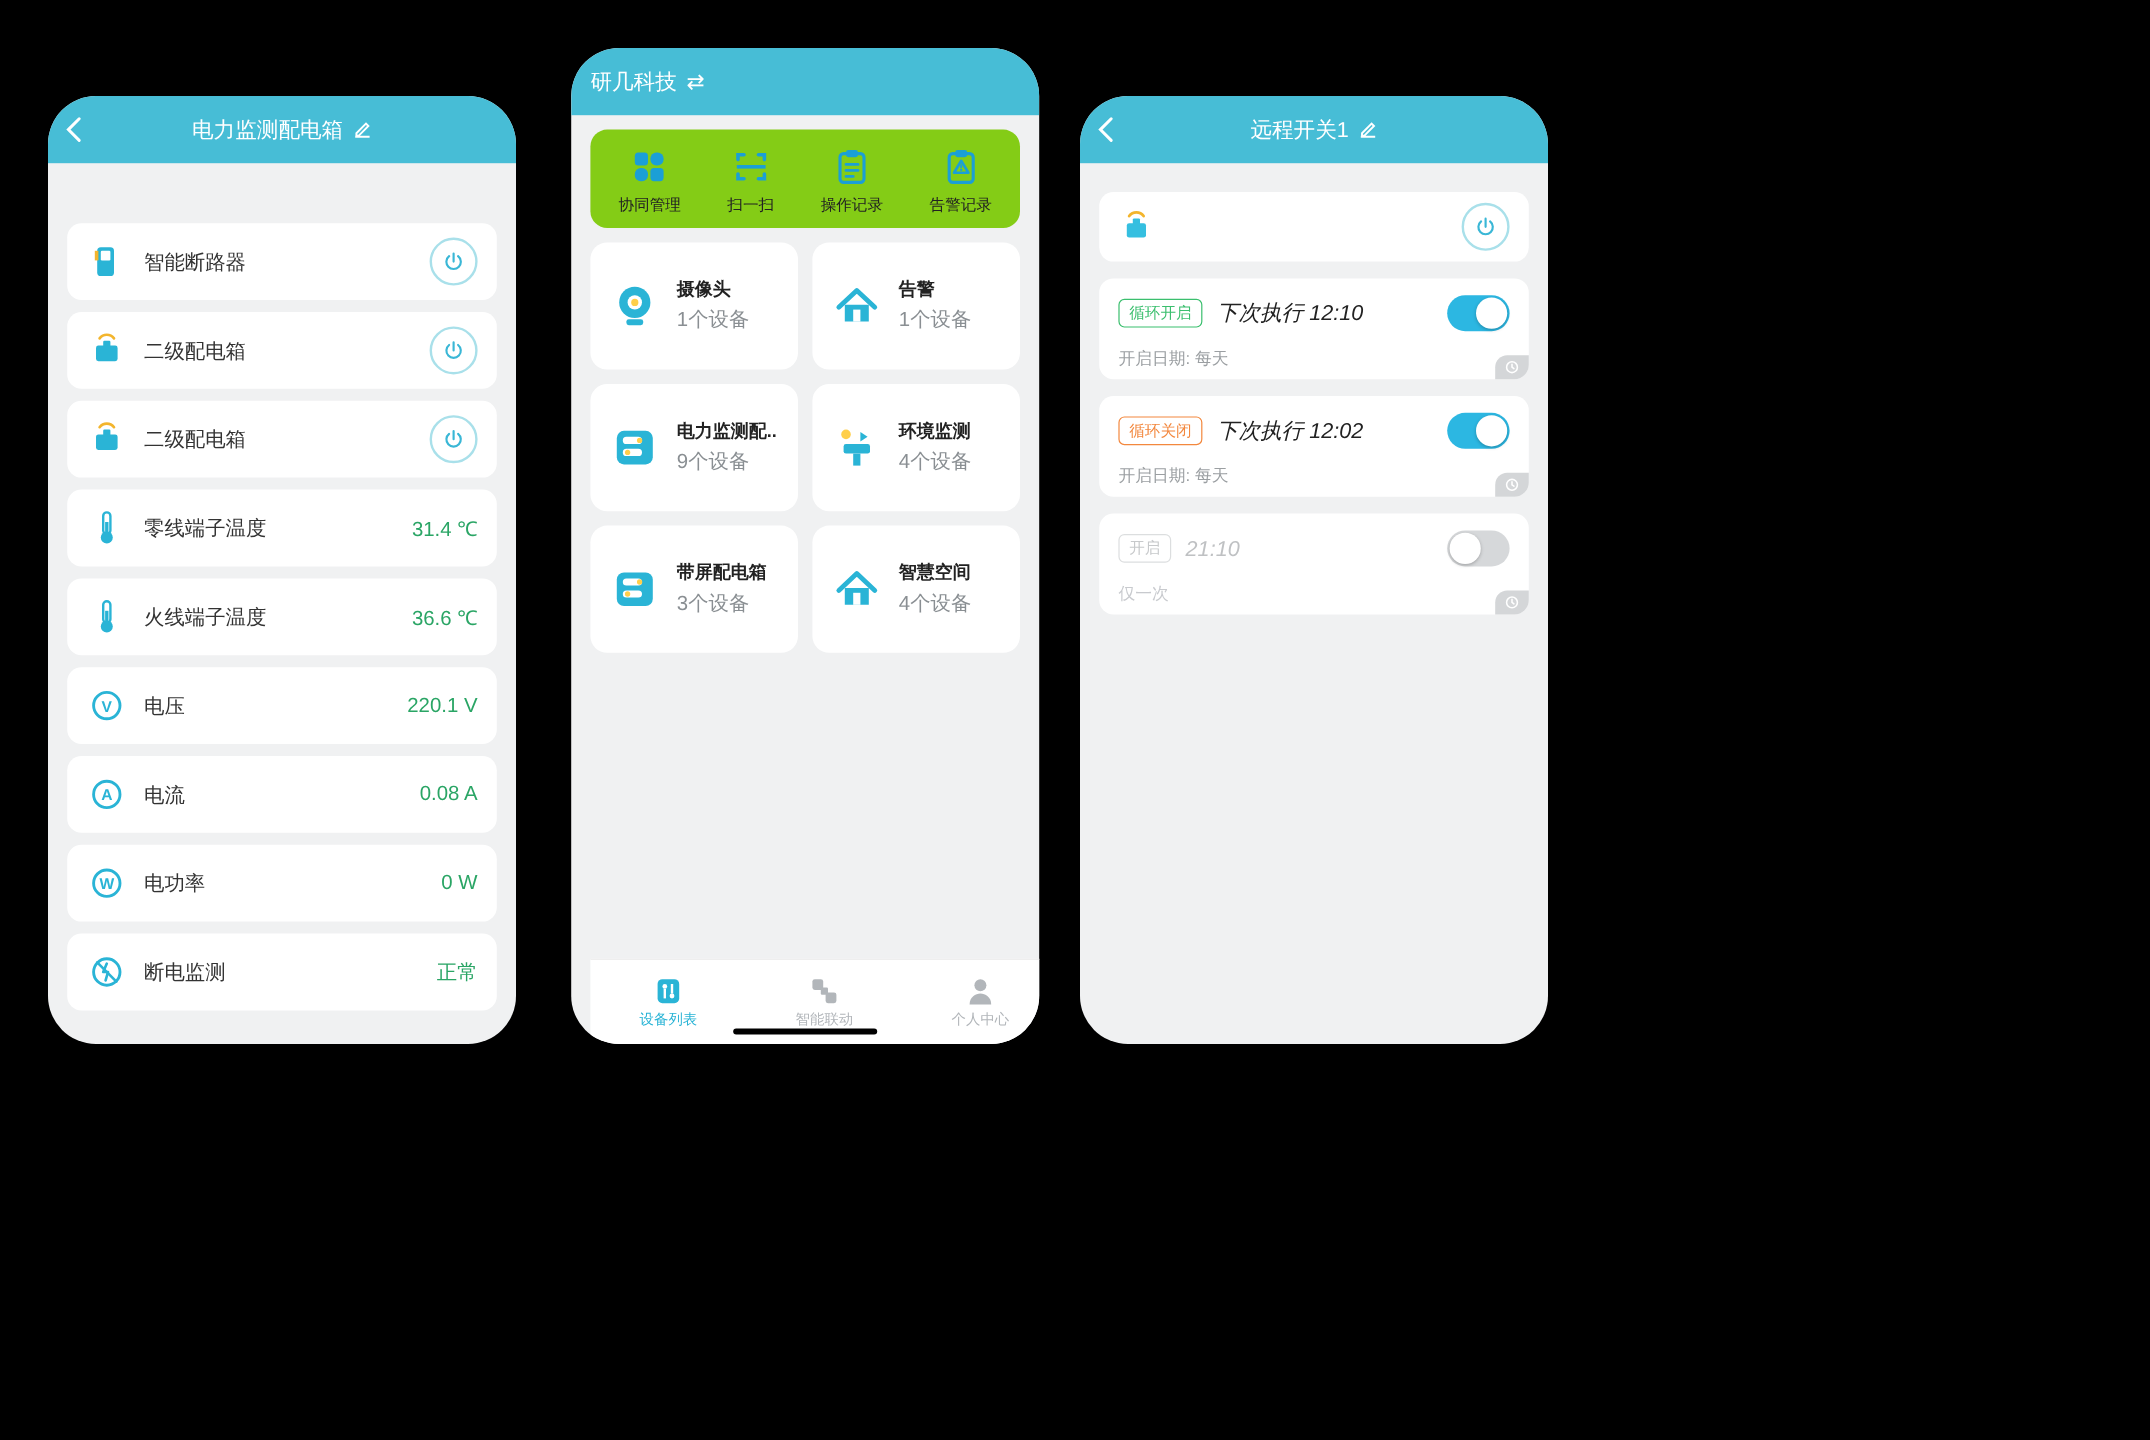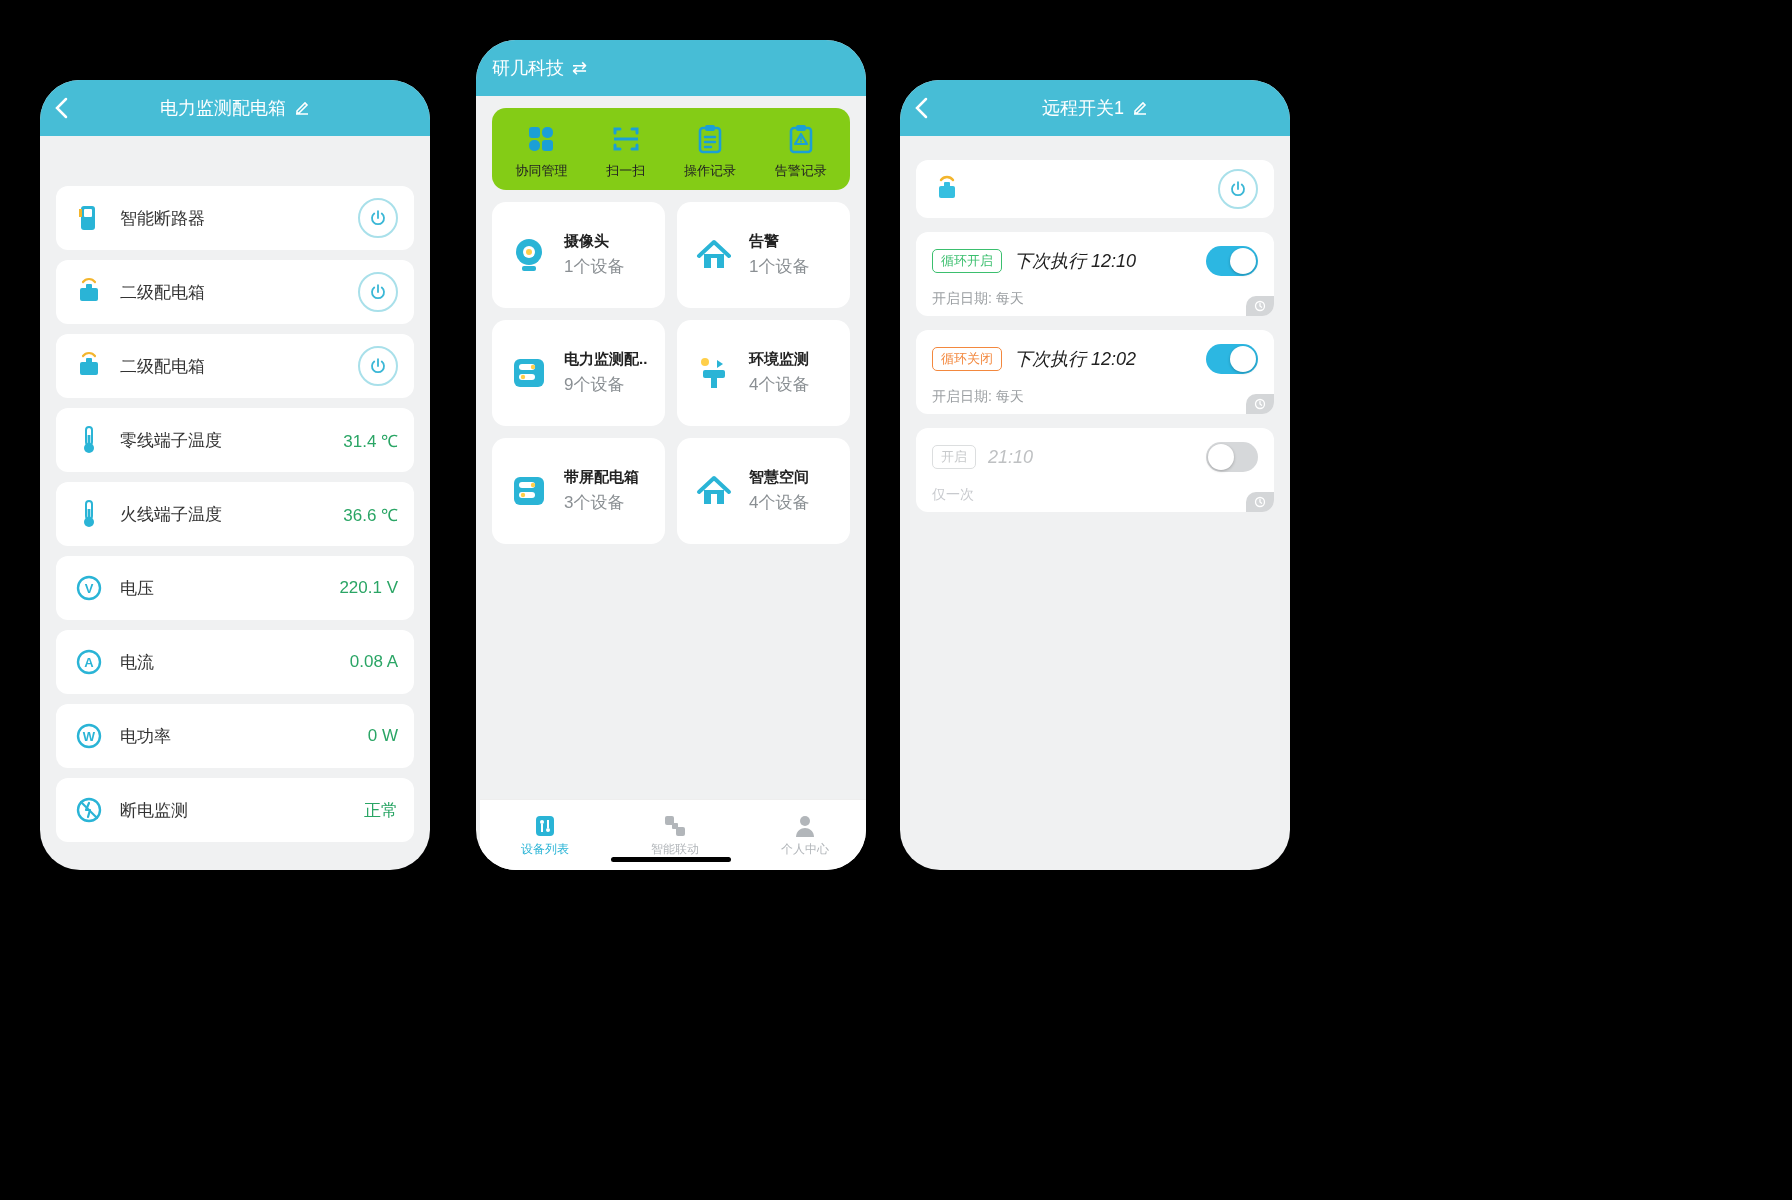--- a/index.html
+++ b/index.html
@@ -28,21 +28,21 @@
   
   .toolcard{margin:12px 16px;background:#84cc16;border-radius:14px;display:flex;justify-content:space-around;padding:14px 4px 10px;}
   .toolcard .ti{display:flex;flex-direction:column;align-items:center;font-size:13px;color:#222;}
   .toolcard .ti .ticon{height:34px;display:flex;align-items:center;justify-content:center;margin-bottom:6px;color:#1b9fd6;}
   .grid2{padding:0 16px;display:grid;grid-template-columns:1fr 1fr;gap:12px;}
   .card2{background:#fff;border-radius:14px;height:106px;display:flex;align-items:center;padding:0 14px;gap:12px;}
   .card2 .cicon{width:46px;height:46px;display:flex;align-items:center;justify-content:center;color:#24b7e0;}
   .card2 .ctxt{display:flex;flex-direction:column;}
   .card2 .ct{font-size:15px;font-weight:600;color:#222;}
   .card2 .cs{font-size:17px;color:#8a8f93;margin-top:4px;}
-  .tabbar{position:absolute;bottom:0;left:4px;width:100%;height:70px;background:#fff;display:flex;justify-content:space-around;align-items:center;border-top:1px solid #eee;}
+  .tabbar{position:absolute;bottom:0;left:16px;width:100%;height:70px;background:#fff;display:flex;justify-content:space-around;align-items:center;border-top:1px solid #eee;}
   .tabbar .tb{display:flex;flex-direction:column;align-items:center;font-size:12px;color:#b2b6ba;}
   .tabbar .tb.active{color:#2ab4d6;}
   .tabbar .tb .tic{height:26px;display:flex;align-items:center;justify-content:center;margin-bottom:2px;}
   .homeind{position:absolute;bottom:8px;left:50%;transform:translateX(-50%);width:120px;height:5px;background:#000;border-radius:3px;}
 
   
   .p3wrap{padding:12px 16px;margin-top:12px;}
   .devbar{background:#fff;border-radius:12px;height:58px;display:flex;align-items:center;justify-content:space-between;padding:0 16px;}
   .devbar .dicon{color:#f3b52d;}
   .schedcard{background:#fff;border-radius:12px;margin-top:14px;padding:14px 16px 8px;position:relative;}

